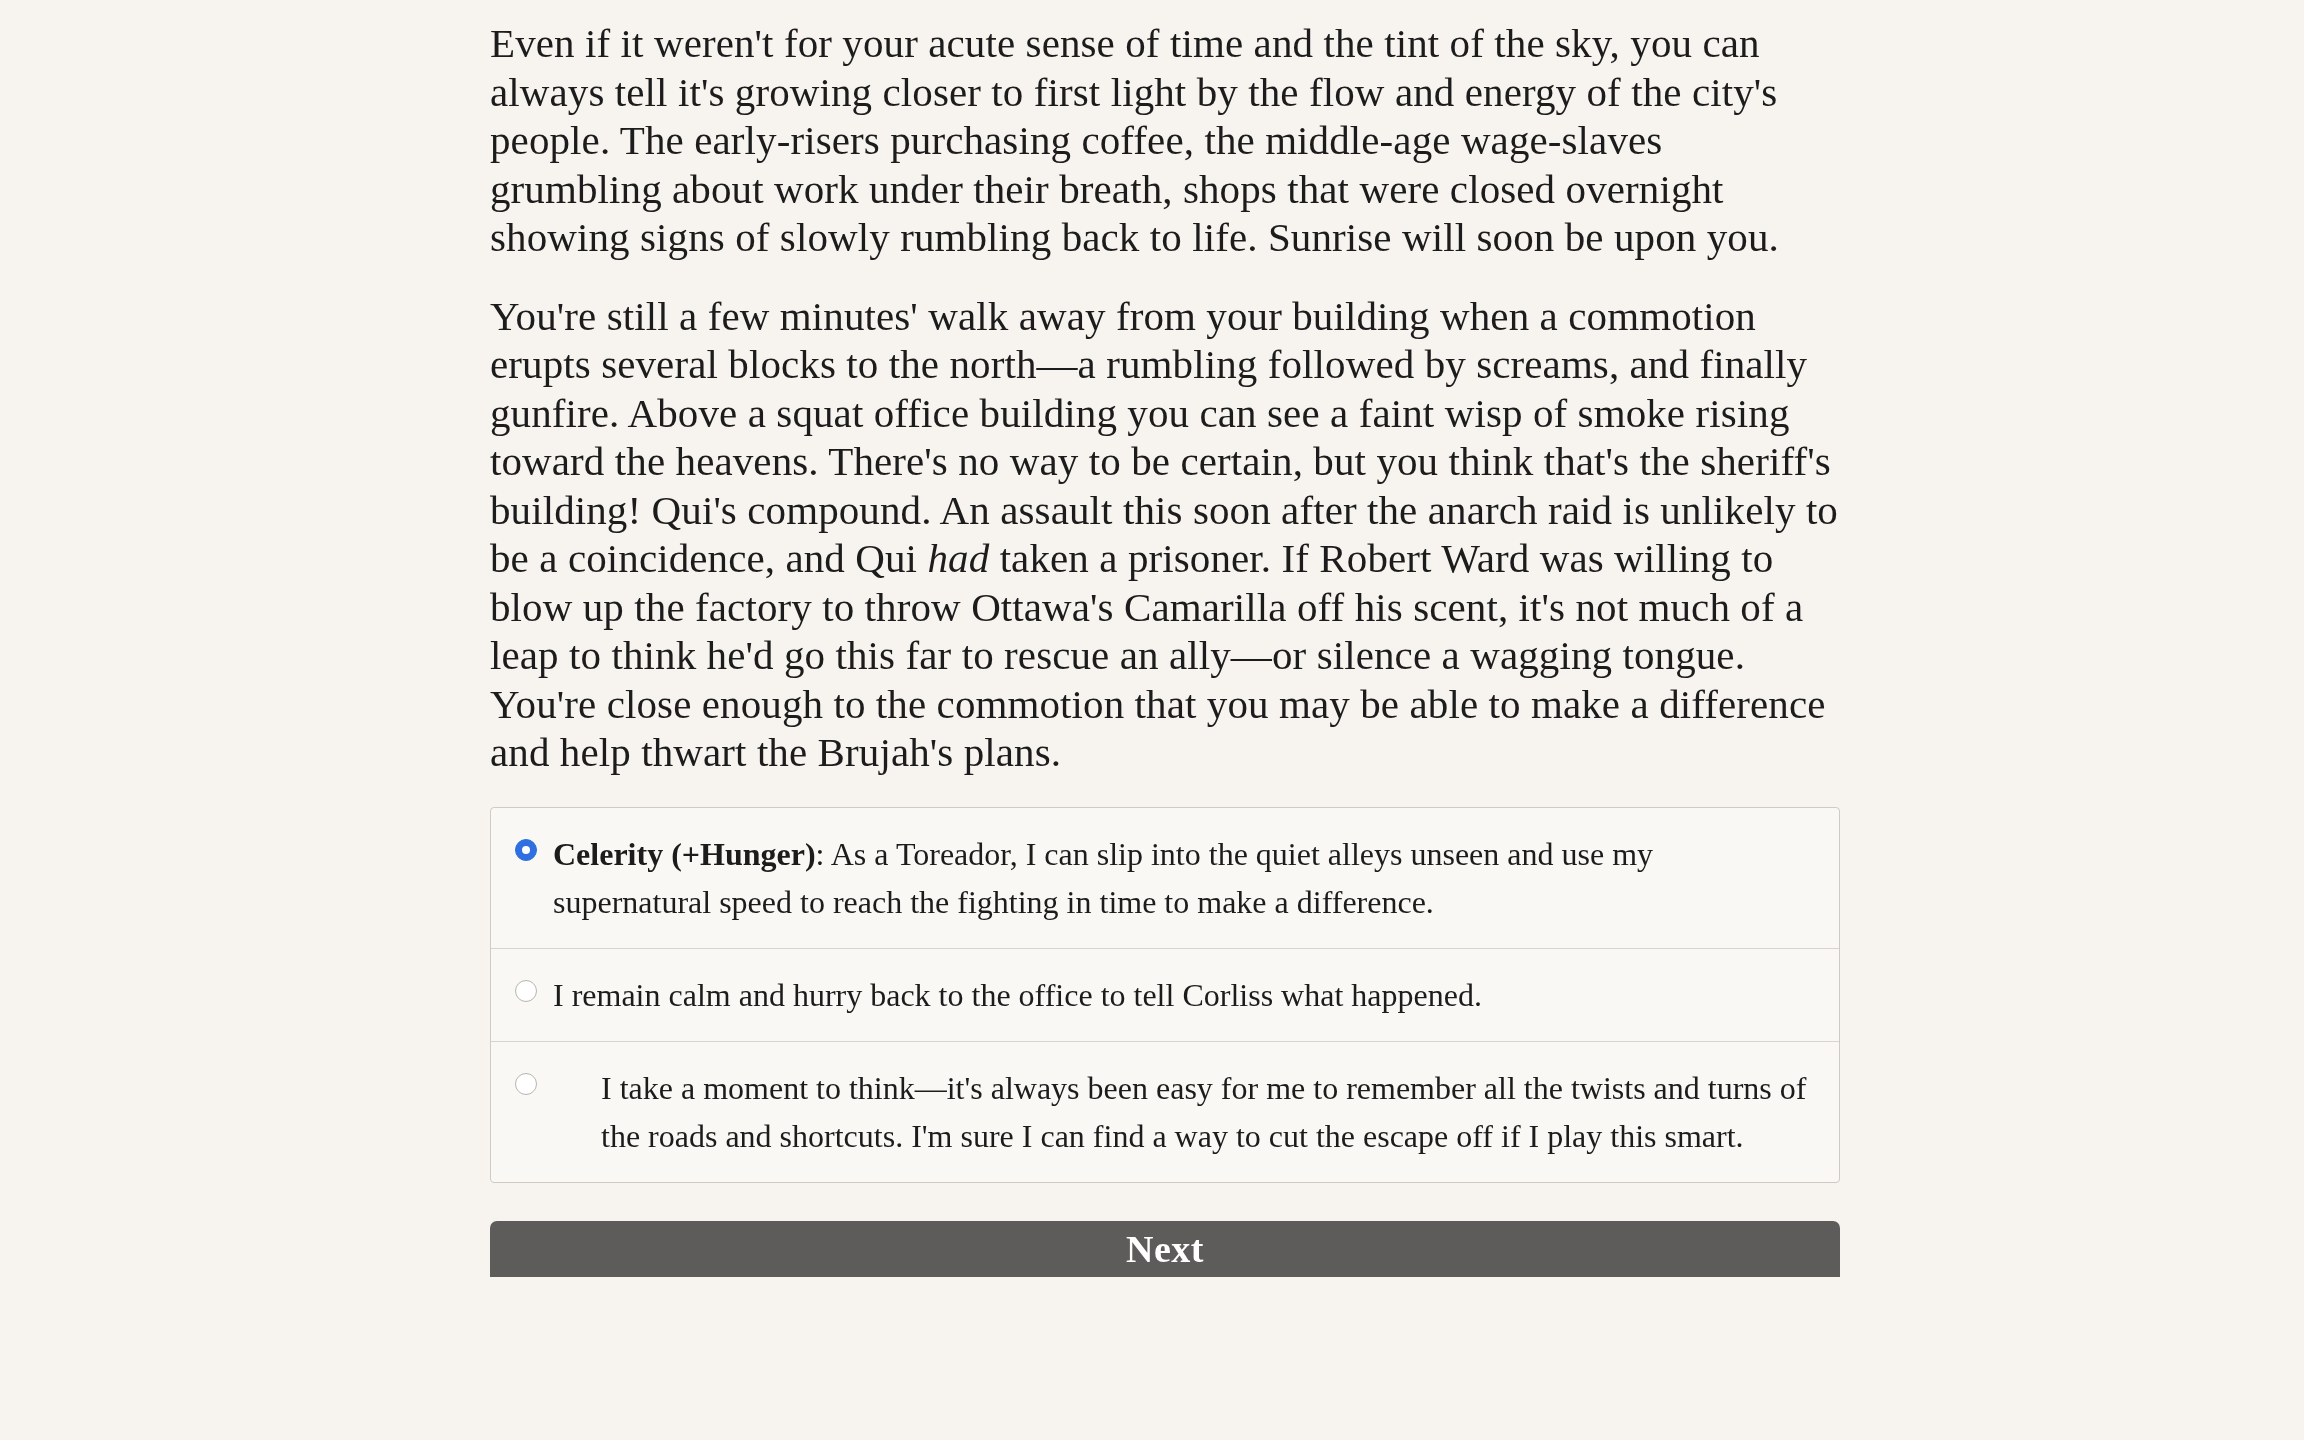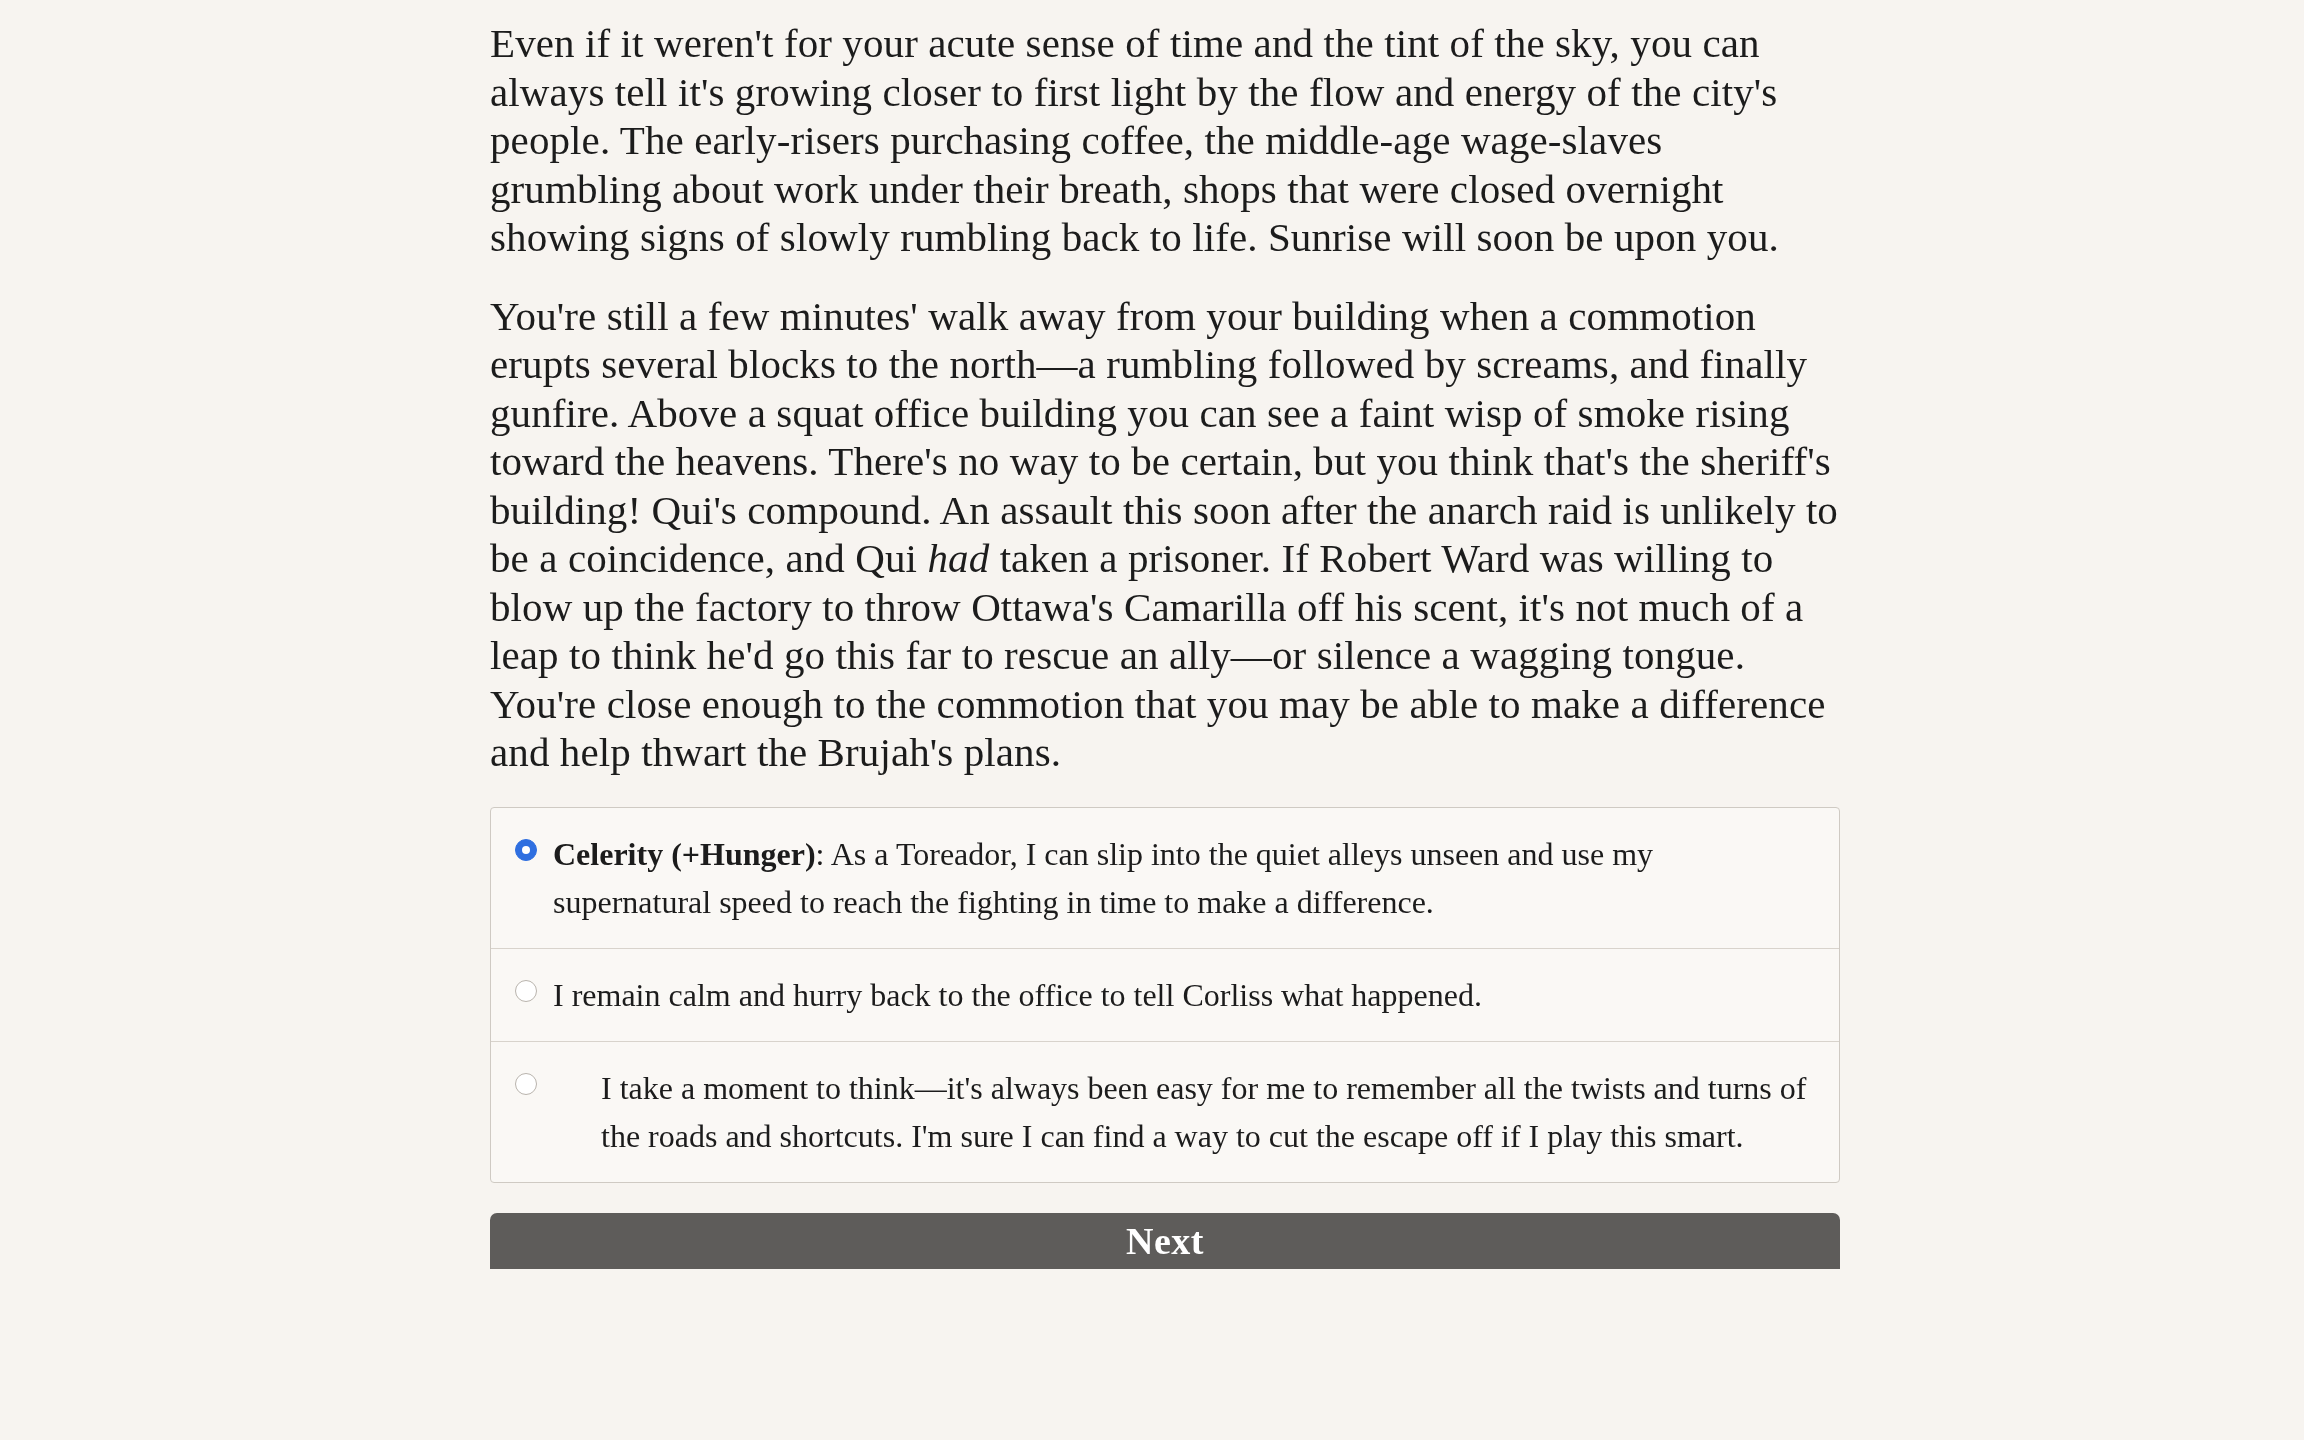--- a/index.html
+++ b/index.html
@@ -87,21 +87,21 @@
   }
   .choice-text {
     font-size: 32px;
     line-height: 48px;
     color: #1c1c1c;
   }
   .choice-text b {
     font-weight: bold;
   }
   .next-button {
-    margin-top: 30px;
+    margin-top: 38px;
     width: 100%;
     height: 56px;
     background: #5e5c5a;
     color: #ffffff;
     border: none;
     border-radius: 7px 7px 0 0;
     font-family: "Liberation Serif", serif;
     font-size: 38px;
     font-weight: bold;
     letter-spacing: 0.5px;

